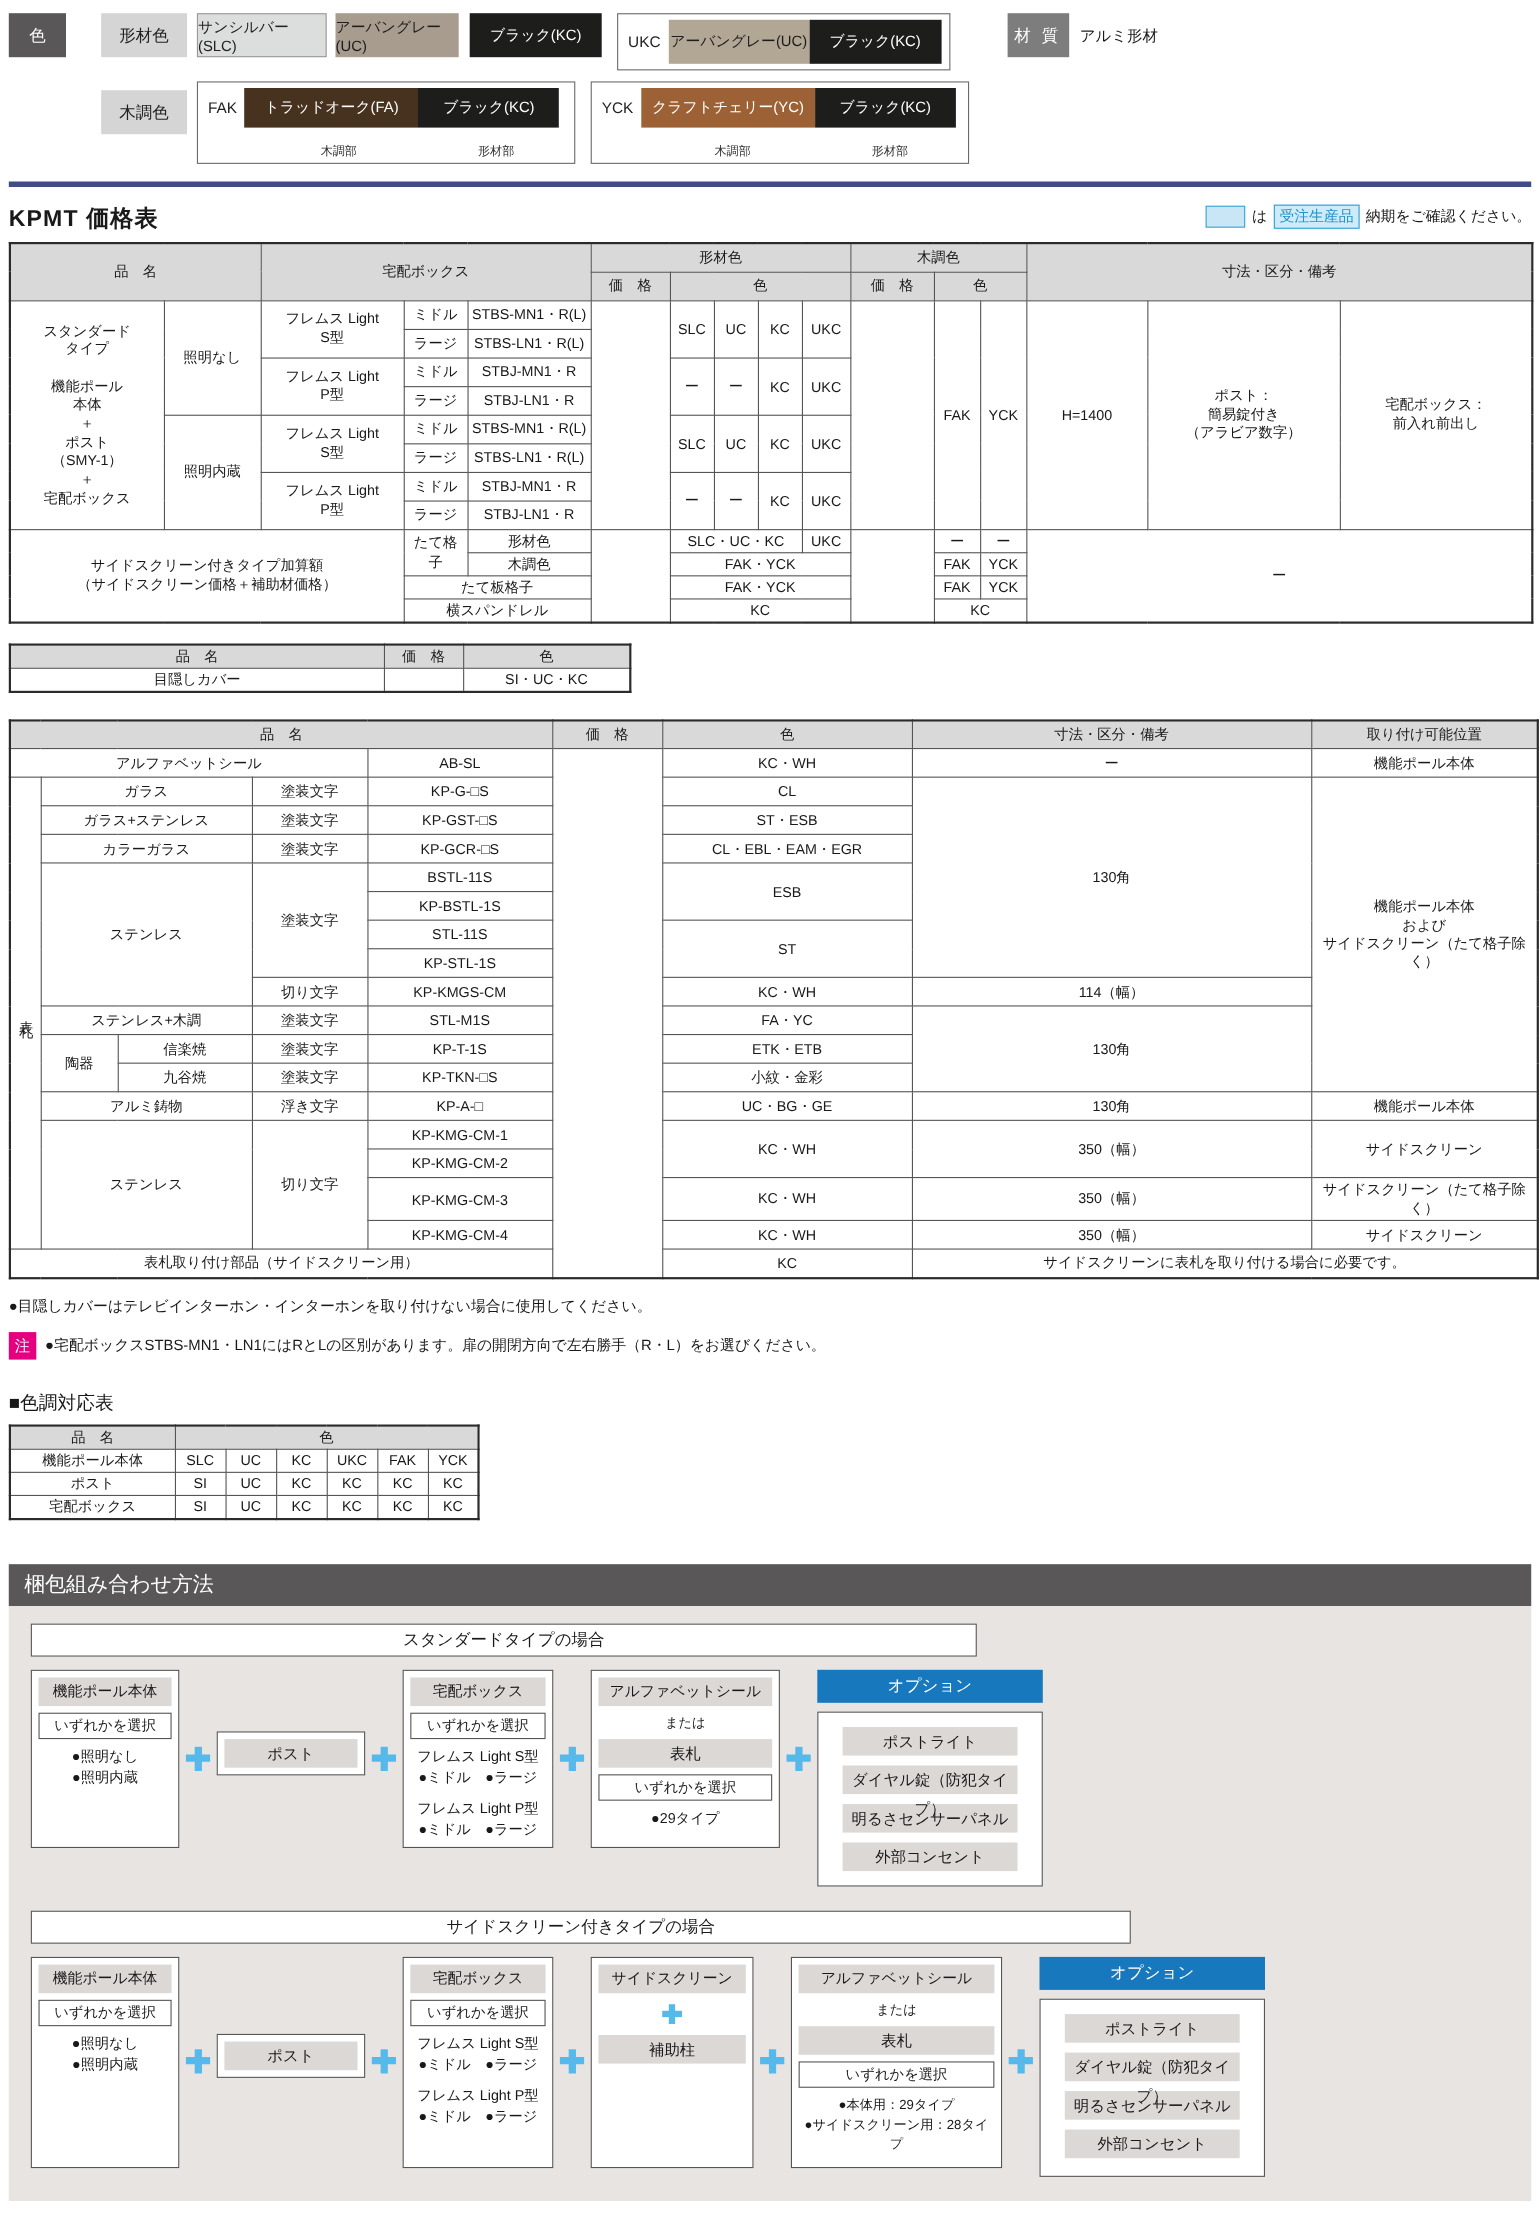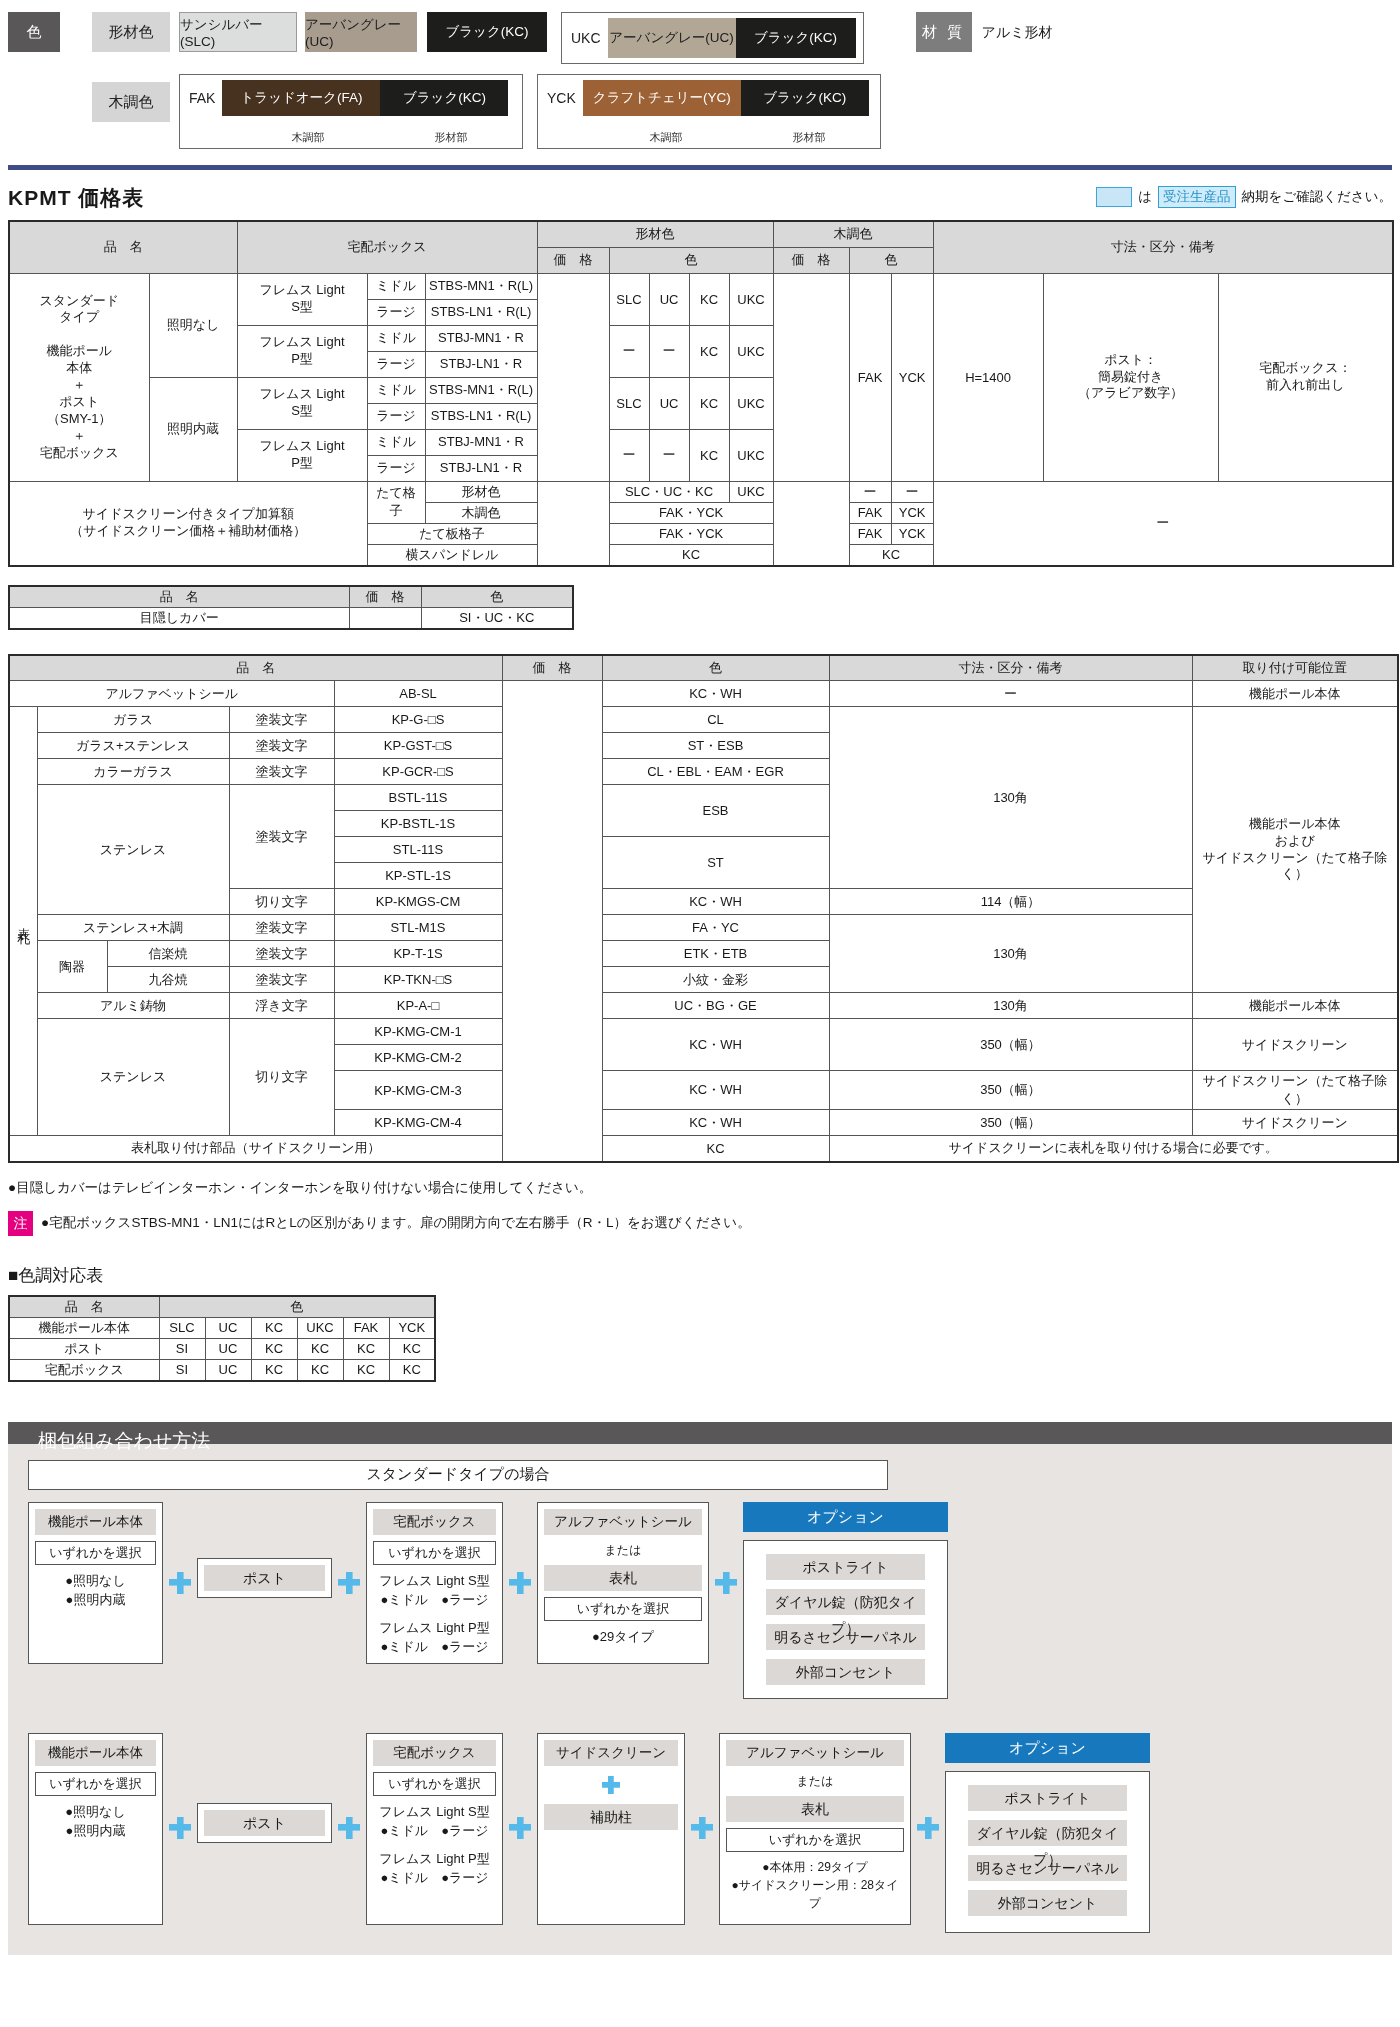--- a/index.html
+++ b/index.html
@@ -43,21 +43,21 @@
 .hd{background:#d9d9da !important}
 .pre{white-space:pre-line;line-height:1.3}
 .vert{writing-mode:vertical-rl;letter-spacing:4px;font-size:13px}
 
 .note{font-size:13.5px;margin-top:16px}
 .churow{display:flex;align-items:center;margin-top:14px}
 .chu{display:inline-block;background:#e4007f;color:#fff;width:25px;height:25px;line-height:25px;text-align:center;font-size:14px;margin-right:8px}
 .sec-title{font-size:17px;font-weight:normal;margin-top:28px}
 
 .pack{margin-top:40px;background:#e8e4e1;padding-bottom:22px}
-.pack-hd{height:22px;background:#595757;color:#fff;font-size:19px;line-height:38px;padding-left:30px}
+.pack-hd{height:38px;background:#595757;color:#fff;font-size:19px;line-height:38px;padding-left:14px}
 .case{padding:16px 0 0 20px}
 .case-title{height:30px;border:1px solid #555;background:#fff;display:flex;align-items:center;justify-content:center;font-size:15px}
 .diagram{display:flex;align-items:flex-start;margin-top:12px}
 .box{background:#fff;border:1px solid #555}
 .gbar{background:#dcd8d5;height:26px;line-height:26px;text-align:center;font-size:14px;margin:6px}
 .hdbar{font-size:13.5px}
 .selbox{border:1px solid #555;background:#fff;height:24px;line-height:22px;text-align:center;font-size:13px;margin:2px 6px 6px 6px}
 .opt{font-size:13px;padding:0 8px;line-height:1.5;text-align:center}
 .or{text-align:center;font-size:12px;line-height:1.5}
 .plus{width:22px;height:22px;flex:0 0 auto;margin:0 6px;background:linear-gradient(#55b9e9,#55b9e9) center/100% 30% no-repeat,linear-gradient(#55b9e9,#55b9e9) center/30% 100% no-repeat}
@@ -515,20 +515,21 @@
             <div class="gbar oitem">ポストライト</div>
             <div class="gbar oitem">ダイヤル錠（防犯タイプ）</div>
             <div class="gbar oitem">明るさセンサーパネル</div>
             <div class="gbar oitem">外部コンセント</div>
           </div>
         </div>
       </div>
     </div>
 
     <div class="case" style="padding-top:22px">
+      <div class="case-title" style="width:1000px">サイドスクリーン付きタイプの場合</div>
       <div class="diagram">
         <div class="box" style="width:135px;height:192px">
           <div class="gbar hdbar">機能ポール本体</div>
           <div class="selbox">いずれかを選択</div>
           <div class="opt">●照明なし</div>
           <div class="opt">●照明内蔵</div>
         </div>
         <div class="plus" style="margin-top:84px"></div>
         <div class="box" style="width:135px;margin-top:70px">
           <div class="gbar">ポスト</div>

